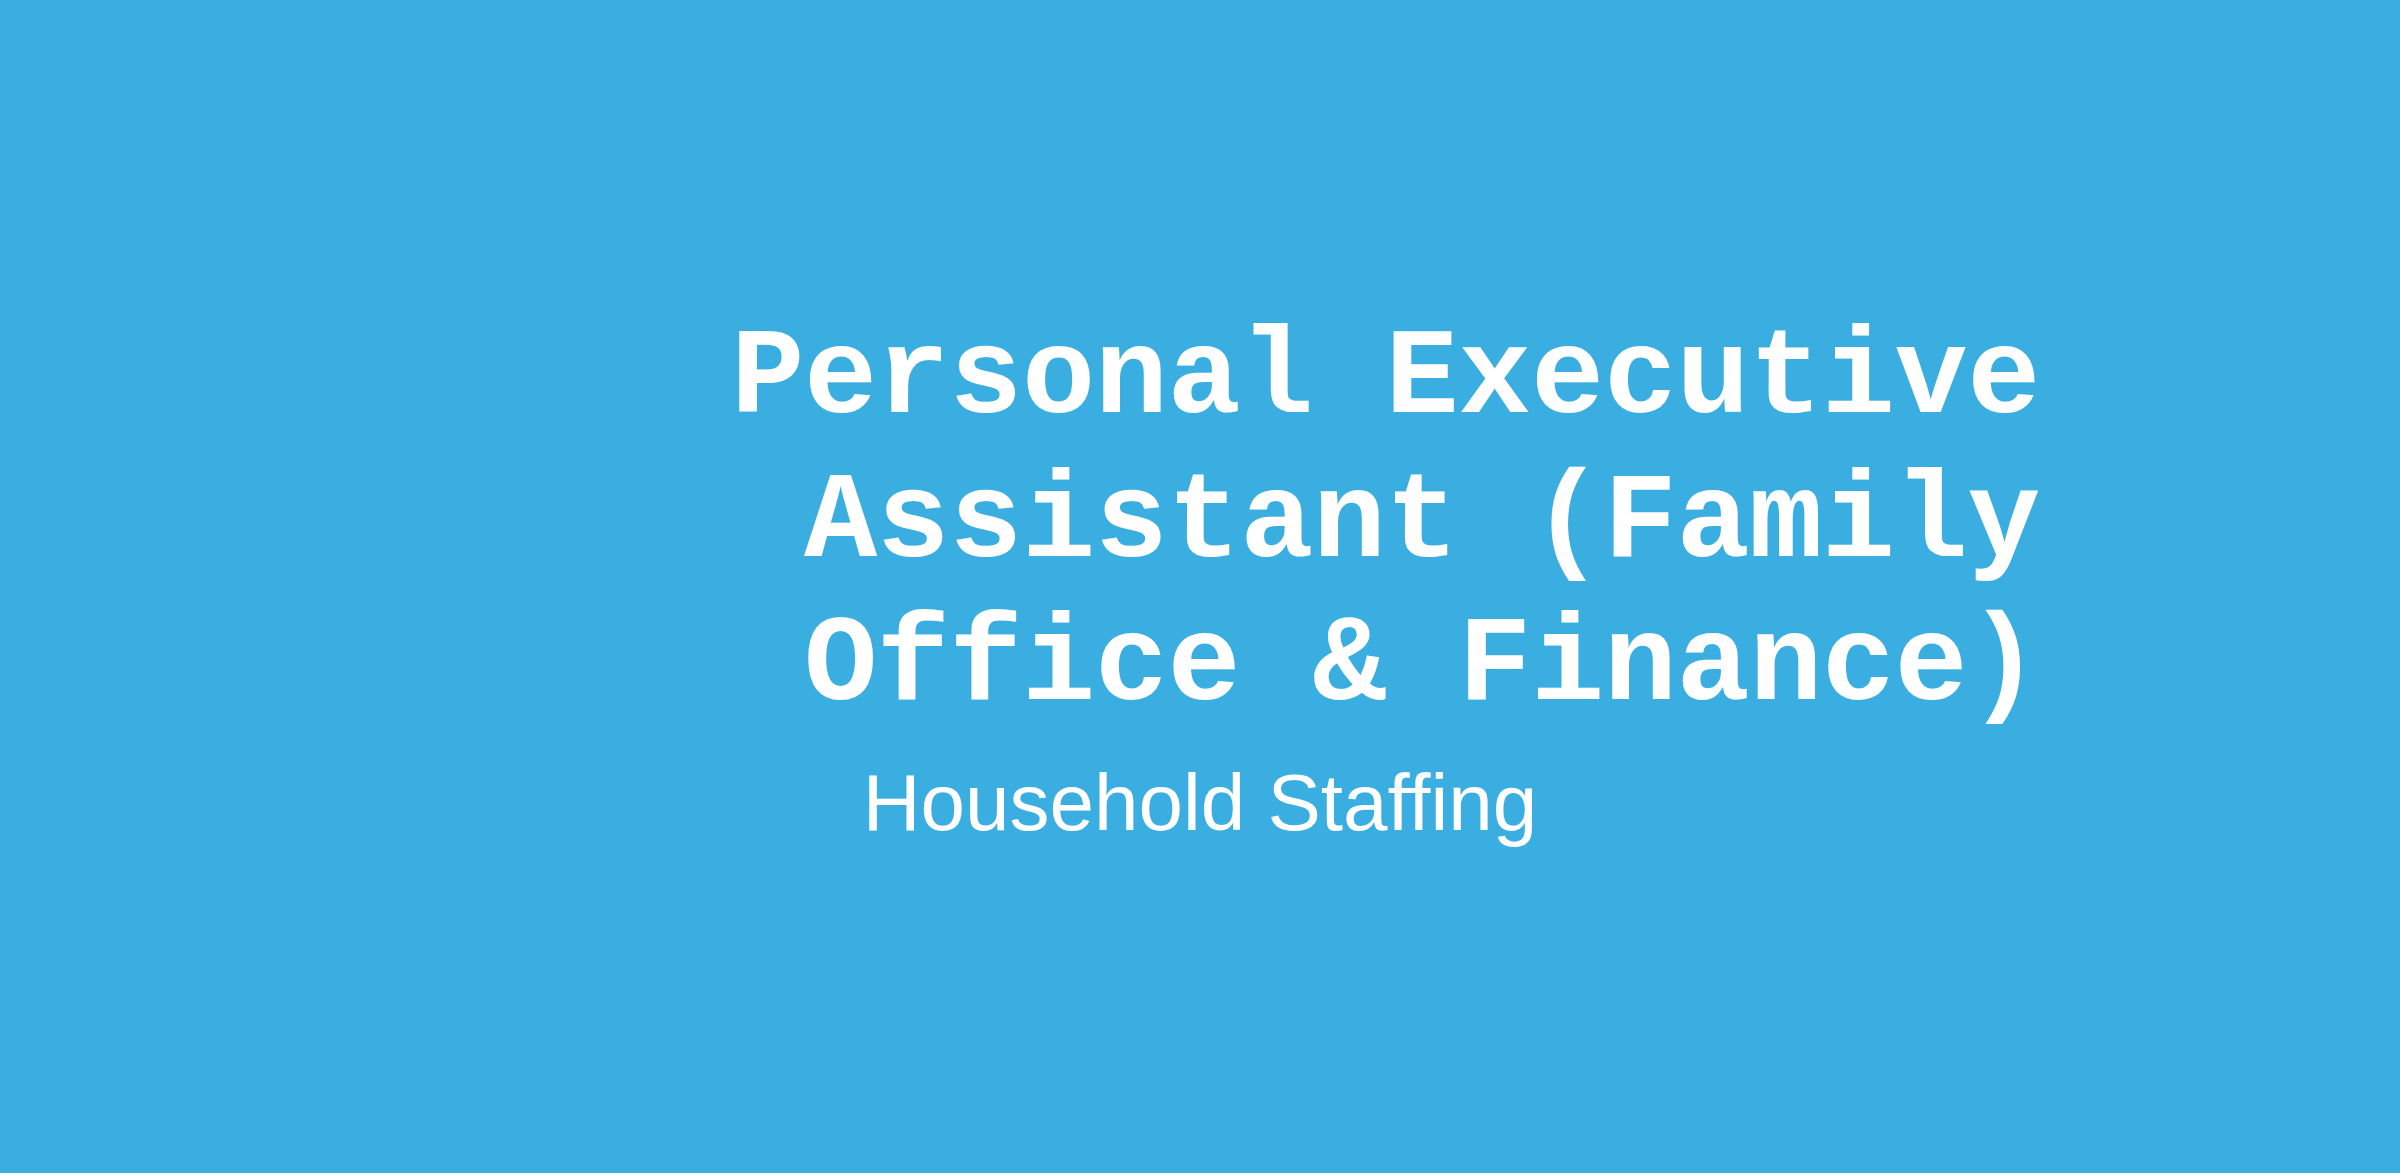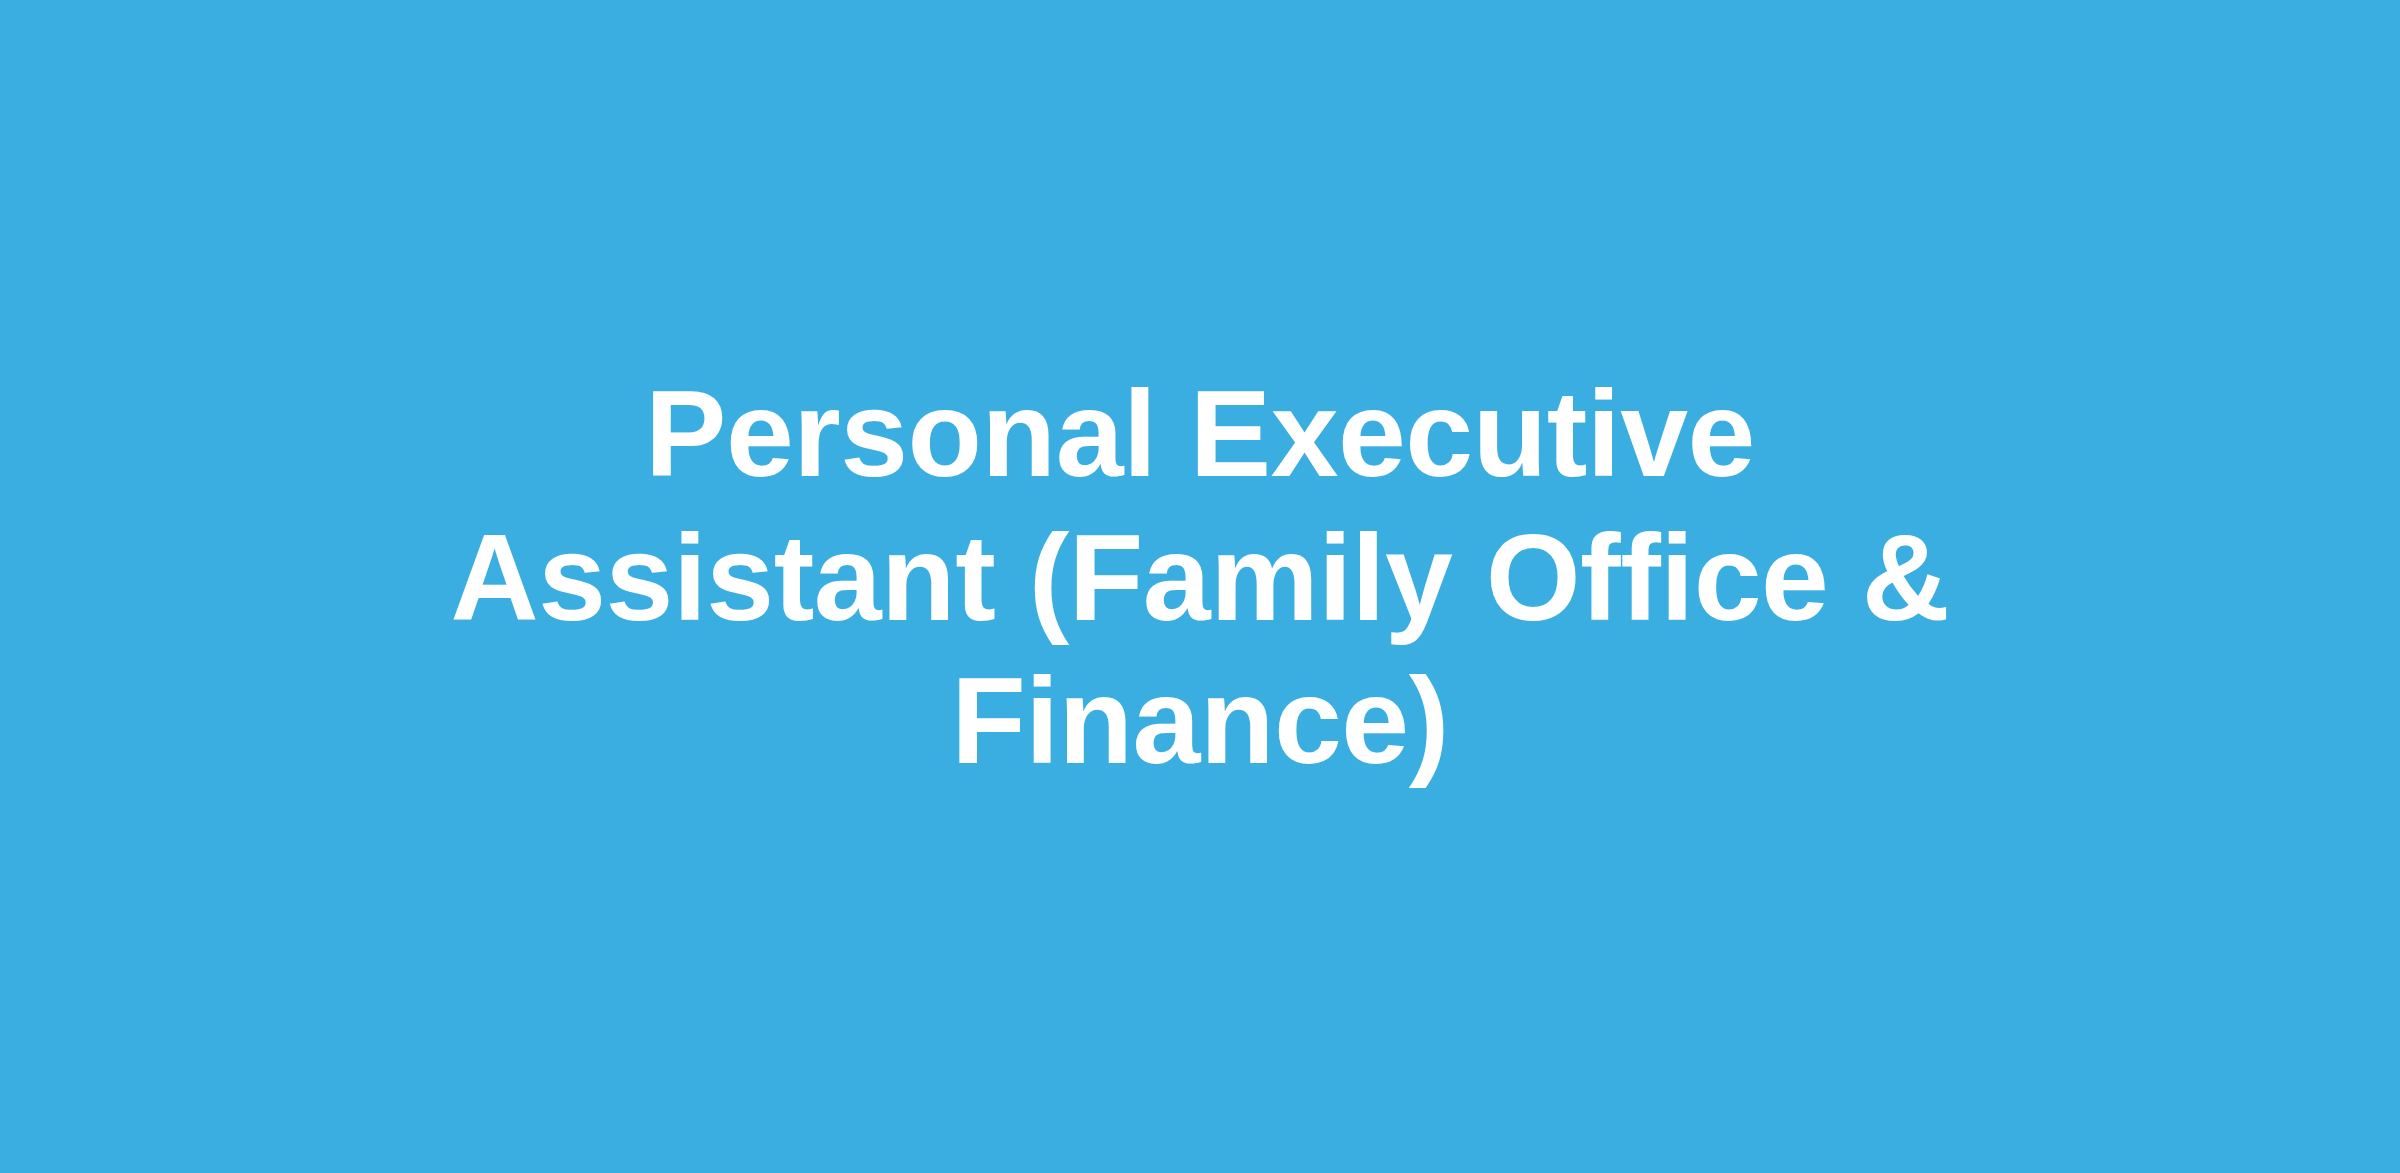--- a/index.html
+++ b/index.html
@@ -35,27 +35,27 @@
     width: 1960px;
     display: block;
     
     transform: translateY(-8px);
   }
 
   
   .banner-title {
     margin: 0;
     padding: 0;
-    font-family: Liberation Sans, sans-serif;
+    font-family: Liberation Mono, monospace;
     font-size: 122px;
     font-weight: 700;
     line-height: 1.175;
     letter-spacing: -0.5px;
     color: #ffffff;
-    text-align: center;
+    text-align: right;
     word-wrap: break-word;
     max-width: 1680px;
     margin-left: auto;
     margin-right: auto;
   }
 
   
   .banner-subtitle {
     margin: 18px 0 0 0;
     padding: 0;
@@ -70,15 +70,16 @@
 </style>
 </head>
 <body>
 
 <div class="banner" style="background-color: rgb(59, 174, 225);">
 
   <div class="banner-inner">
 
     <h1 class="banner-title" style="color: rgb(255, 255, 255);">Personal Executive Assistant (Family Office &amp; Finance)</h1>
 
+    <p class="banner-subtitle" style="color: rgb(255, 255, 255);">Household Staffing</p>
 
   </div>
 </div>
 
 </body></html>

